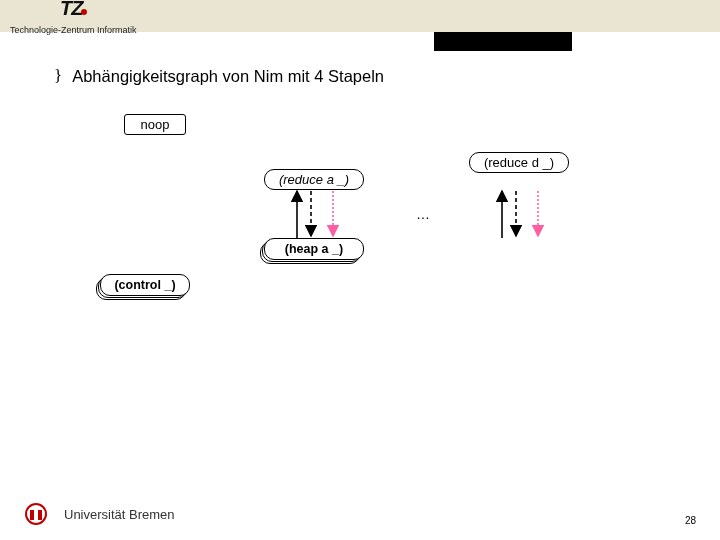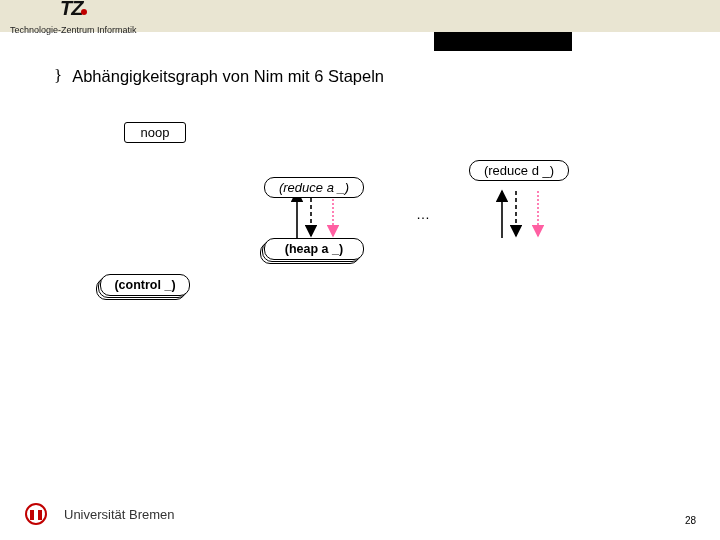--- a/index.html
+++ b/index.html
@@ -17,21 +17,21 @@
 
   
   .content { padding: 34px 38px 0 54px; }
   .title { font-size: 26px; font-weight: 400; color: #000; margin-bottom: 26px; }
   .bullet-row { display: flex; align-items: center; gap: 10px; font-size: 16.5px; color: #000; }
   .bullet-glyph { font-family: "Times New Roman", serif; font-size: 17px; }
 
   
   .diagram { position: relative; width: 560px; height: 240px; margin-top: 28px; margin-left: 40px; }
 
-  .node-rect { position: absolute; border: 1px solid #000; border-radius: 3px; background: #fff; display: flex; align-items: center; justify-content: center; font-size: 13px; padding: 2px 10px; margin-top: 8px; }
+  .node-rect { position: absolute; border: 1px solid #000; border-radius: 3px; background: #fff; display: flex; align-items: center; justify-content: center; font-size: 13px; padding: 2px 10px; }
 
   .stack { position: absolute; width: 100px; height: 22px; font-weight: bold; }
   .stack .layer { position: absolute; width: 100px; height: 22px; border: 1px solid #000; background: #fff; border-radius: 10px; display: flex; align-items: center; justify-content: center; font-size: 12.5px; }
   .stack .layer.under1 { top: 2px; left: -2px; }
   .stack .layer.under2 { top: 4px; left: -4px; }
   .stack .layer.top { top: 0; left: 0; }
 
   .ellips { position: absolute; font-size: 14px; }
 
   .svg-arrows { position: absolute; top: 0; left: 0; width: 560px; height: 240px; pointer-events: none; }
@@ -55,21 +55,21 @@
         <span>TZ</span><span class="tz-dot"></span>
       </span>
       <span class="tz-text">Technologie-Zentrum Informatik</span>
     </div>
   </div>
   <div class="black-block"></div>
 
   <div class="content">
     <div class="bullet-row">
       <span class="bullet-glyph">}</span>
-      <span>Abhängigkeitsgraph von Nim mit 6 Stapeln</span>
+      <span>Abhängigkeitsgraph von Nim mit 4 Stapeln</span>
     </div>
 
     <div class="diagram">
 
       <svg class="svg-arrows" viewBox="0 0 560 240">
         <defs>
           <marker id="arrB" markerWidth="8" markerHeight="8" refX="7" refY="4" orient="auto">
             <path d="M0,0 L8,4 L0,8 z" fill="#000"></path>
           </marker>
           <marker id="arrP" markerWidth="8" markerHeight="8" refX="7" refY="4" orient="auto">

